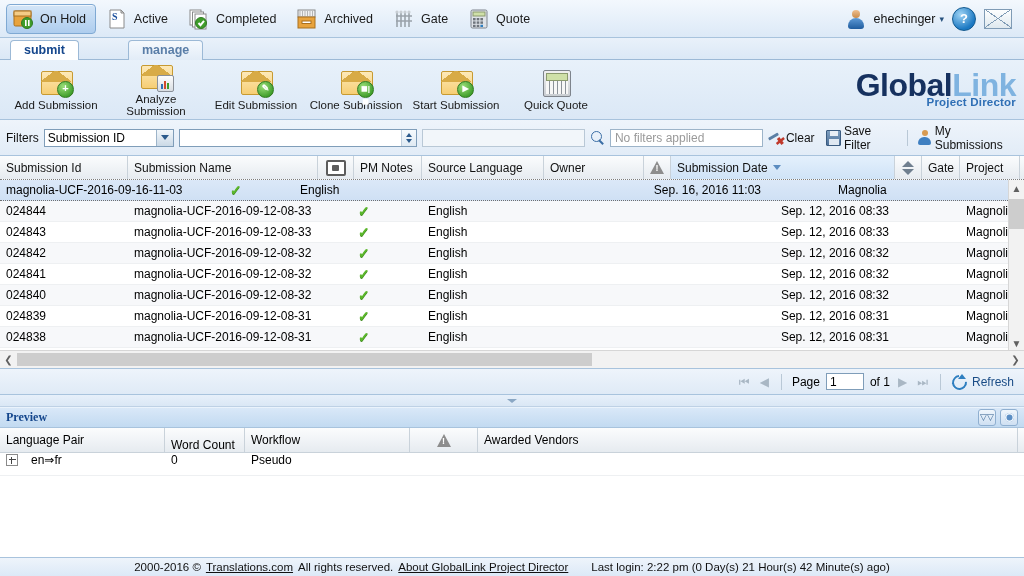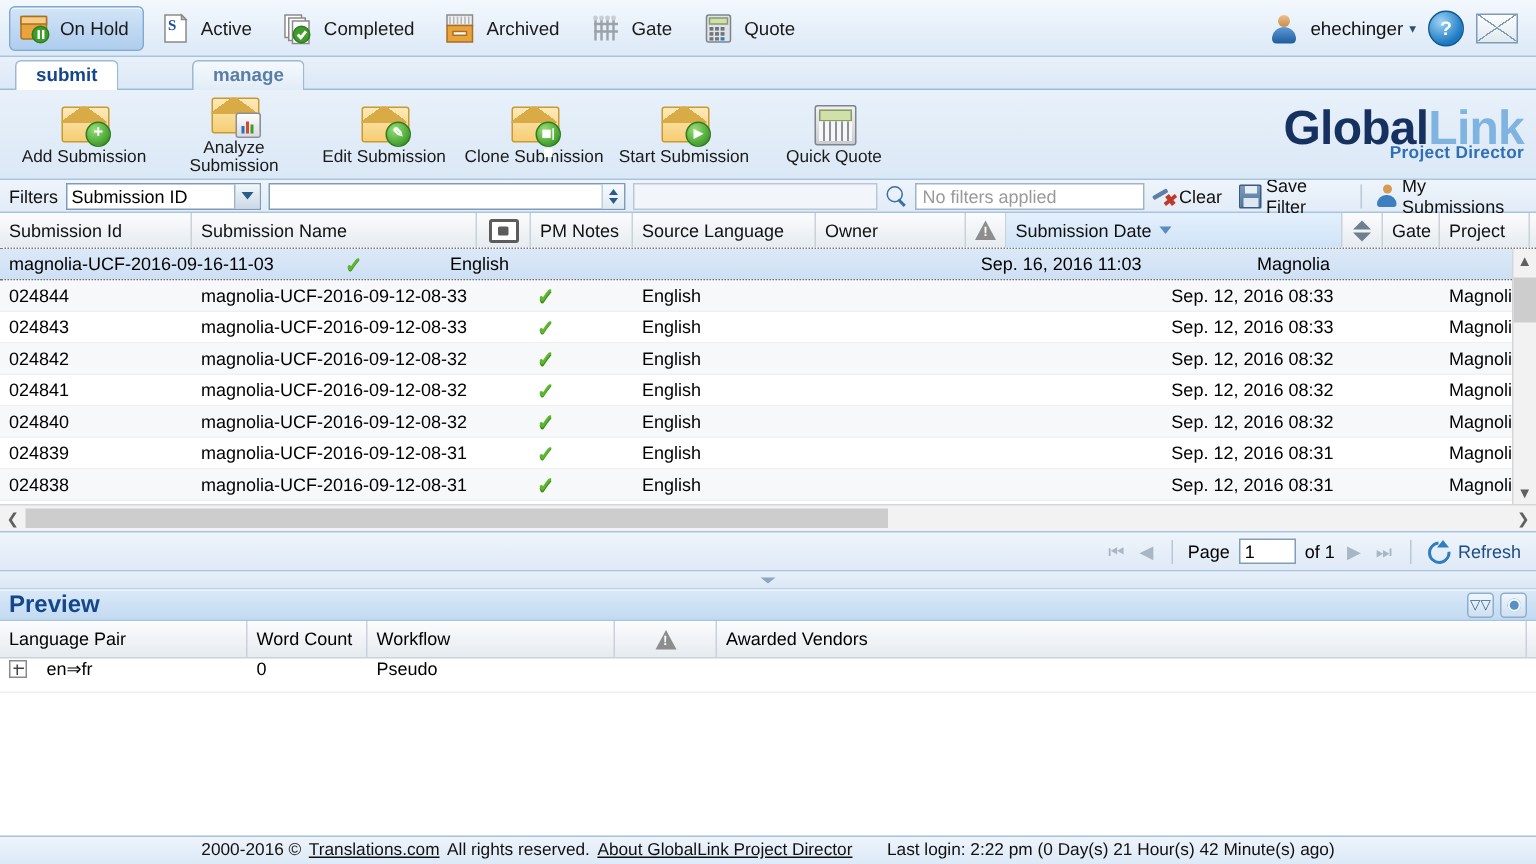--- a/index.html
+++ b/index.html
@@ -131,21 +131,21 @@
       repeating-linear-gradient(to bottom, #f7f7f7 0 2px, #8c9299 2px 3px);}
 
   .logo-wrap { position:absolute; right:8px; top:12px; text-align:right; }
   .logo-main { font-size:32px; font-weight:bold; letter-spacing:-0.5px; line-height:26px;}
   .logo-global { color:#16315f; }
   .logo-link   { color:#7fb3e0; }
   .logo-sub { font-size:11.5px; font-weight:bold; color:#2f6fb5; letter-spacing:0.2px; margin-top:-2px;}
 
   
   .filterbar {
-    height: 22px; display:flex; align-items:center; gap:5px;
+    height: 36px; display:flex; align-items:center; gap:5px;
     padding: 0 6px;
     background: linear-gradient(#eef4fb,#e2ecf7);
     border-bottom: 1px solid #a8c3dd;
     box-sizing: border-box;
   }
   .flabel { font-size:12px; color:#111; }
   .fselect {
     width: 136px; height:18px; font-size:12px; font-family:"Liberation Sans",sans-serif;
     border:1px solid #7f9db9; background:#fff; padding:0 0 0 3px; box-sizing:border-box;
     display:flex; align-items:center; justify-content:space-between;
@@ -236,21 +236,21 @@
   .refresh-ico:after{content:"";position:absolute;right:0px;top:0px;width:0;height:0;
       border-left:4px solid transparent;border-right:4px solid transparent;border-bottom:5px solid #2f7fc0;}
 
   
   .splitter { height:11px; background: linear-gradient(#e7f0fa,#dae7f5);
               display:flex; align-items:center; justify-content:center; border-bottom:1px solid #bed1e5;}
   .splitter .grip { width:0;height:0;border-left:5px solid transparent;border-right:5px solid transparent;border-top:4px solid #8aa7c4;}
   .previewhdr { height:21px; background: linear-gradient(#d9e8f8,#c2daf1);
                 border-bottom:1px solid #a8c3dd; border-top:1px solid #eaf3fc;
                 display:flex; align-items:center; padding:0 6px; box-sizing:border-box;}
-  .previewhdr .ttl { font-size:16px; font-weight:bold; color:#14468c; }
+  .previewhdr .ttl { font-size:12px; font-weight:bold; color:#14468c;font-family:Liberation Serif, serif; }
   .pv-btns { margin-left:auto; display:flex; gap:4px; }
   .pvbtn { width:16px;height:15px;border:1px solid #8fafd0;border-radius:3px;
            background:linear-gradient(#f0f6fc,#cfe0f2); display:flex;align-items:center;justify-content:center;
            color:#34618f; font-size:9px; line-height:9px;}
   .gear { width:9px;height:9px;border-radius:50%;background:#5b8ec4;box-shadow:0 0 0 1.5px #eef5fc inset;}
 
   .pvgrid { flex:1; background:#fff; display:flex; flex-direction:column; }
   .pvhead { height:25px; display:flex; align-items:stretch; background: linear-gradient(#fbfcfd,#e6ebf0);
             border-bottom:1px solid #c9d2da; font-size:12px; box-sizing:border-box;}
   .pvrow { height:22px; display:flex; align-items:flex-start; font-size:12px; border-bottom:1px solid #eef0f2;}
@@ -689,21 +689,21 @@
           <i class="gear"></i>
         </span>
     </span>
   </div>
 
   <div class="pvgrid">
     <div class="pvhead" id="pv-head">
         <div class="hcell" style="width: 165px; flex: 0 0 165px;">
           <span>Language Pair</span>
         </div>
-        <div class="hcell" style="width: 80px; flex: 0 0 80px;">
+        <div class="hcell" style="width: 80px; flex: 0 0 80px; align-items: flex-end;">
           <span>Word Count</span>
         </div>
         <div class="hcell" style="width: 165px; flex: 0 0 165px;">
           <span>Workflow</span>
         </div>
         <div class="hcell ctr" style="width: 68px; flex: 0 0 68px;">
           <span class="warnico"></span>
         </div>
         <div class="hcell" style="width: 540px; flex: 0 0 540px;">
           <span>Awarded Vendors</span>

